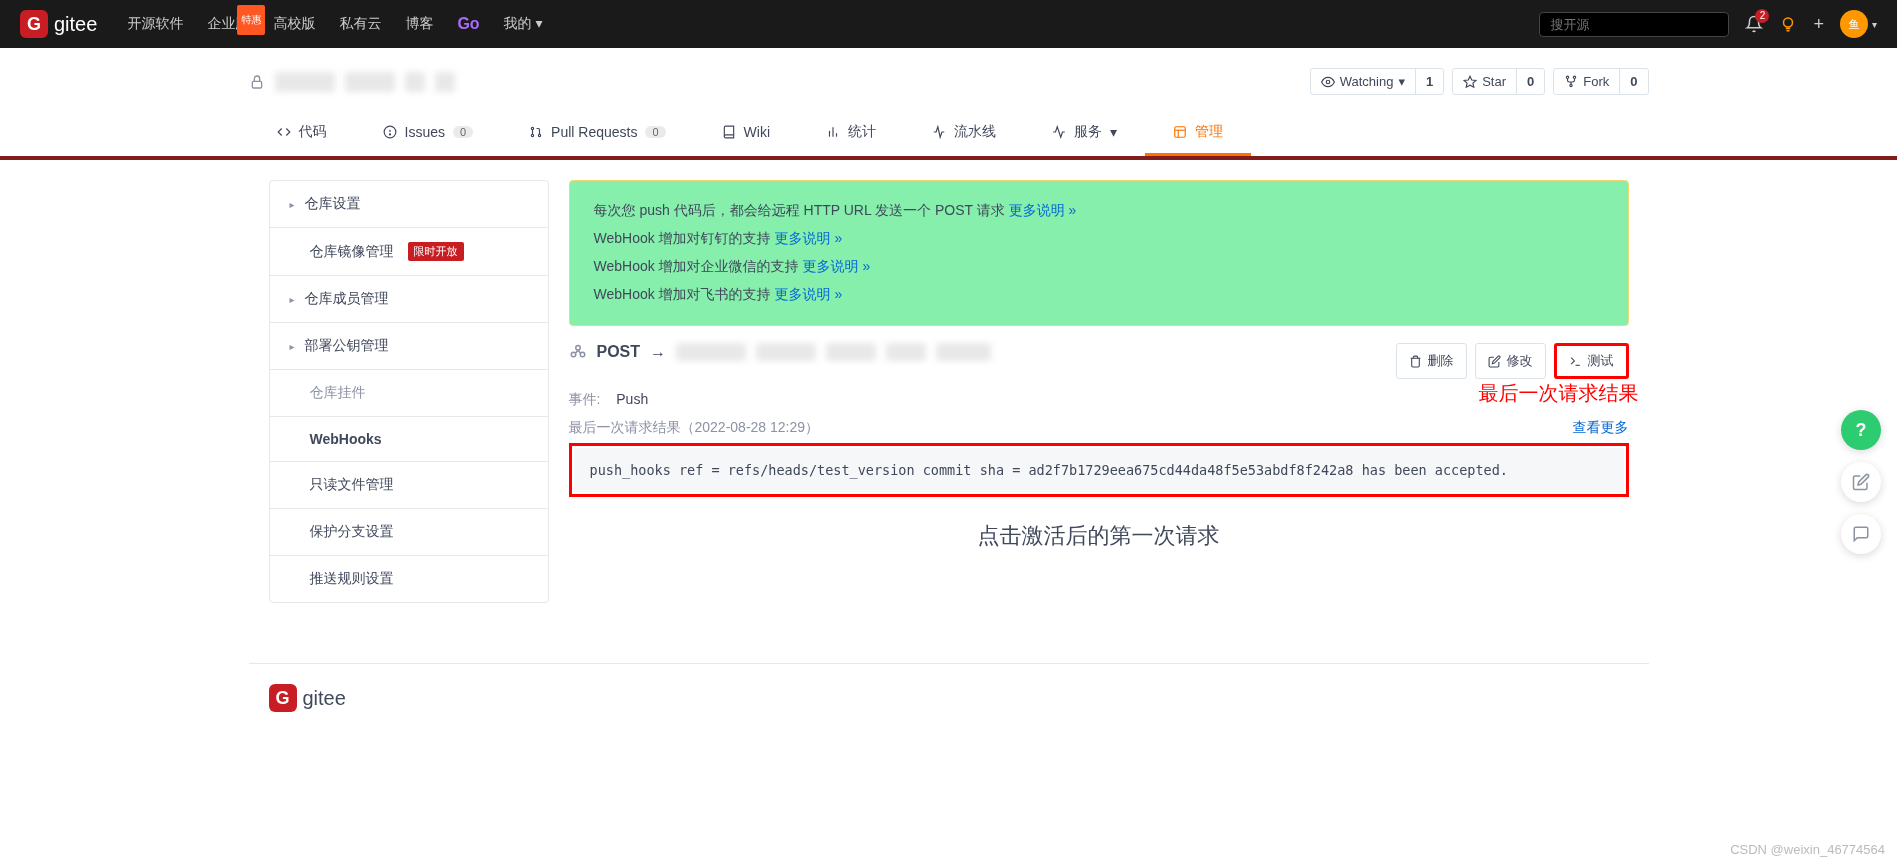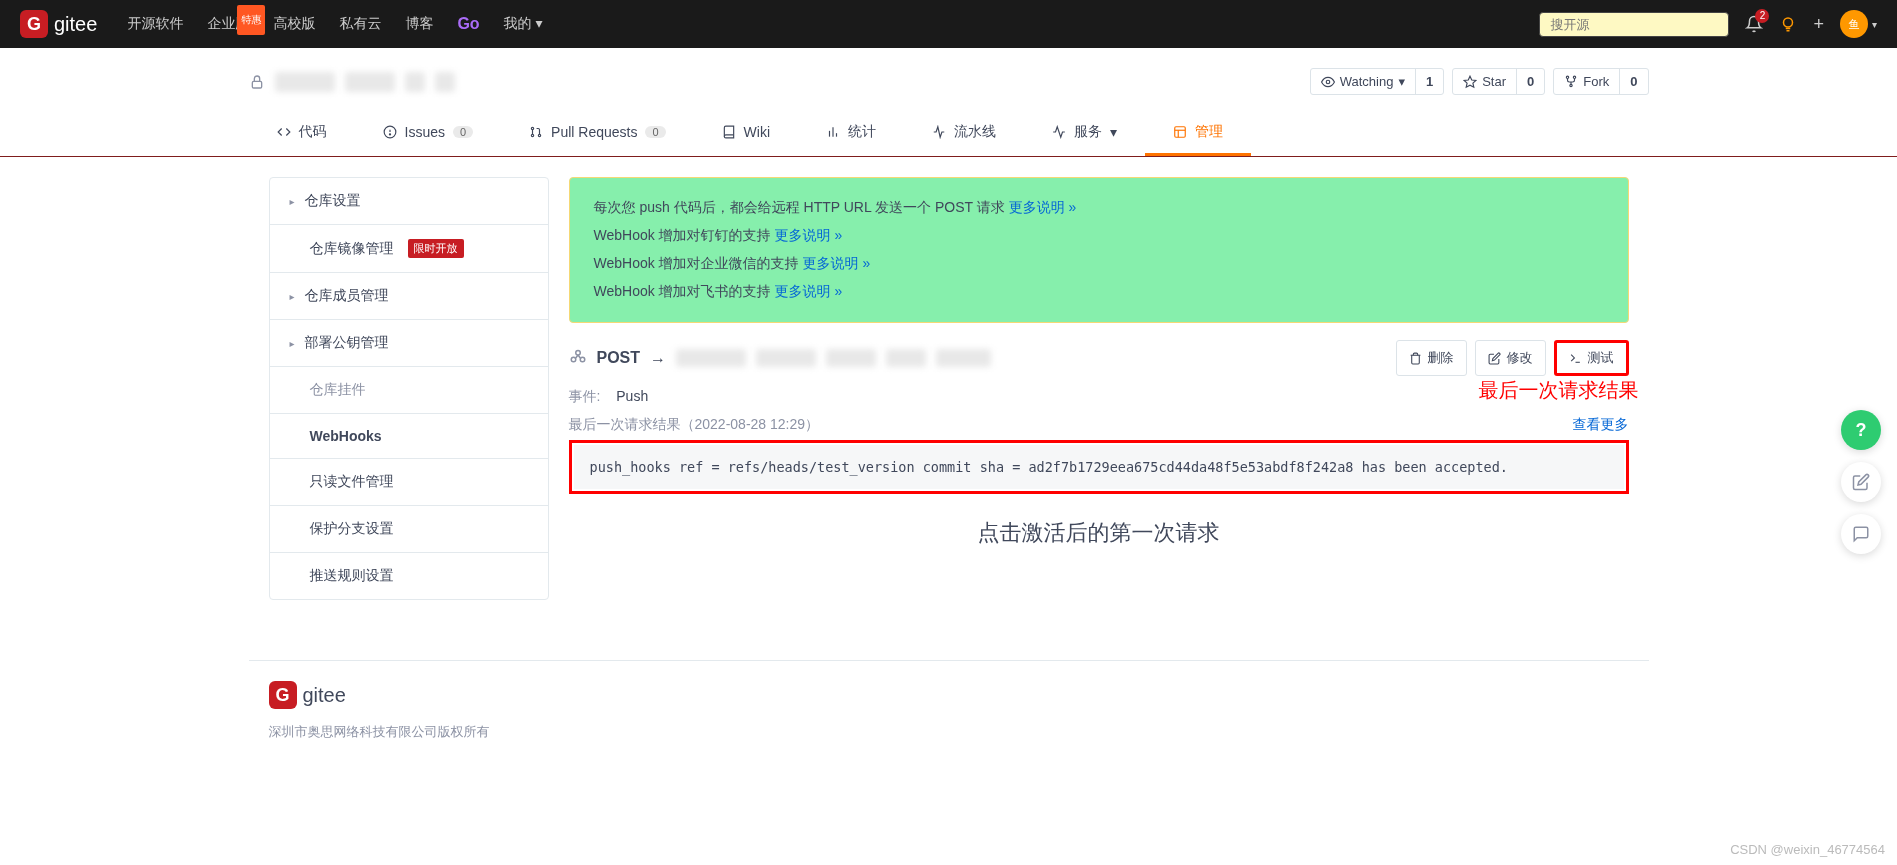--- a/index.html
+++ b/index.html
@@ -6,27 +6,27 @@
 body{background:#fff;color:#40485b;font-size:14px}
 .top-nav{background:#1a1a1a;height:48px;display:flex;align-items:center;padding:0 20px;color:#ccc}
 .logo-wrap{display:flex;align-items:center;gap:6px;margin-right:30px}
 .logo-icon{width:28px;height:28px;background:#c71d23;border-radius:6px;display:flex;align-items:center;justify-content:center;color:#fff;font-weight:bold;font-size:18px}
 .logo-text{color:#fff;font-size:20px;font-weight:500}
 .nav-items{display:flex;gap:24px;align-items:center}
 .nav-item{color:#ccc;cursor:pointer;position:relative}
 .nav-badge{position:absolute;top:-10px;right:-16px;background:#ff5722;color:#fff;font-size:10px;padding:8px 4px;border-radius:2px}
 .go-text{color:#aa6cf7;font-weight:bold;font-size:16px}
 .nav-right{margin-left:auto;display:flex;align-items:center;gap:16px}
-.search-box{background:#fef9c3;border:1px solid #444;border-radius:4px;padding:4px 10px;width:190px;color:#888;font-size:13px}
+.search-box{background:#000000;border:1px solid #444;border-radius:4px;padding:4px 10px;width:190px;color:#888;font-size:13px}
 .notify-icon{position:relative;color:#ccc;cursor:pointer}
 .notify-badge{position:absolute;top:-6px;right:-6px;background:#c71d23;color:#fff;font-size:10px;border-radius:50%;width:14px;height:14px;display:flex;align-items:center;justify-content:center}
 .bulb-icon{color:#ff9800;cursor:pointer}
 .plus-icon{color:#ccc;cursor:pointer;font-size:18px}
 .avatar{width:28px;height:28px;background:#ff9800;border-radius:50%;display:flex;align-items:center;justify-content:center;color:#fff;font-size:11px}
-.repo-header{border-bottom:1px solid #7f1d1d;padding:0 32px}
+.repo-header{border-bottom:4px solid #7f1d1d;padding:0 32px}
 .repo-header-inner{max-width:1400px;margin:0 auto;padding:20px 0 0}
 .repo-title-row{display:flex;align-items:center;justify-content:space-between;margin-bottom:16px}
 .repo-title{display:flex;align-items:center;gap:10px;font-size:18px;color:#40485b}
 .lock-icon{color:#8c92a4}
 .blur-box{background:#e8e8e8;height:20px;border-radius:2px;filter:blur(3px)}
 .repo-actions{display:flex;gap:8px}
 .action-btn{display:flex;align-items:center;border:1px solid #dce3e8;border-radius:3px;overflow:hidden;cursor:pointer;font-size:13px}
 .action-btn-label{padding:5px 10px;display:flex;align-items:center;gap:5px;color:#40485b}
 .action-btn-count{padding:5px 10px;border-left:1px solid #dce3e8;color:#40485b;font-weight:bold}
 .repo-tabs{display:flex;gap:0}
@@ -42,21 +42,21 @@
 .caret{color:#8c92a4;font-size:10px}
 .side-badge{background:#c71d23;color:#fff;font-size:11px;padding:2px 6px;border-radius:2px;margin-left:4px}
 .content{flex:1}
 .content-header{display:flex;justify-content:space-between;align-items:center;margin-bottom:20px}
 .content-title{font-size:20px;font-weight:600;color:#40485b}
 .add-btn{background:#fe7300;color:#fff;border:none;padding:9px 18px;border-radius:4px;cursor:pointer;font-size:14px}
 .notice-box{background:#86efac;border:1px solid #f5d875;border-radius:4px;padding:21px 24px;margin-bottom:17px}
 .notice-line{color:#40485b;margin-bottom:10px;font-size:14px}
 .notice-line:last-child{margin-bottom:0}
 .notice-link{color:#0366d6;cursor:pointer}
-.webhook-row{display:flex;justify-content:space-between;align-items:center;margin-bottom:12px}
+.webhook-row{display:flex;justify-content:space-between;align-items:flex-start;margin-bottom:12px}
 .webhook-info{display:flex;align-items:center;gap:10px;font-size:16px;color:#40485b}
 .webhook-icon{color:#8c92a4}
 .webhook-method{font-weight:bold}
 .webhook-url-blur{display:flex;gap:10px}
 .webhook-buttons{display:flex;gap:8px}
 .btn-small{border:1px solid #dce3e8;background:#fff;padding:6px 12px;border-radius:3px;cursor:pointer;display:flex;align-items:center;gap:6px;color:#40485b;font-size:13px}
 .test-btn-highlight{border:3px solid #ff0000;position:relative}
 .event-row{color:#40485b;margin-bottom:10px;font-size:14px}
 .event-label{color:#8c92a4;margin-right:12px}
 .result-header{display:flex;justify-content:space-between;align-items:center;margin-bottom:6px;font-size:14px;color:#8c92a4}
@@ -336,21 +336,20 @@
     <div class="annotation2">点击激活后的第一次请求</div>
     <div class="annotation" style="top:200px;right:-10px">最后一次请求结果</div>
   </div>
 </div>
 
 <div class="footer">
   <div class="footer-logo">
     <div class="logo-icon">G</div>
     <span style="font-size:20px;font-weight:500;color:#40485b">gitee</span>
   </div>
-  <div class="footer-text">深圳市奥思网络科技有限公司版权所有</div>
 </div>
 
 <div class="float-btns">
   <div class="float-btn green">?</div>
   <div class="float-btn">
       <svg width="18" height="18" viewBox="0 0 24 24" fill="none" stroke="currentColor" stroke-width="2">
         <path d="M11 4H4a2 2 0 0 0-2 2v14a2 2 0 0 0 2 2h14a2 2 0 0 0 2-2v-7"></path>
         <path d="M18.5 2.5a2.121 2.121 0 0 1 3 3L12 15l-4 1 1-4 9.5-9.5z"></path>
       </svg>
     </div>

